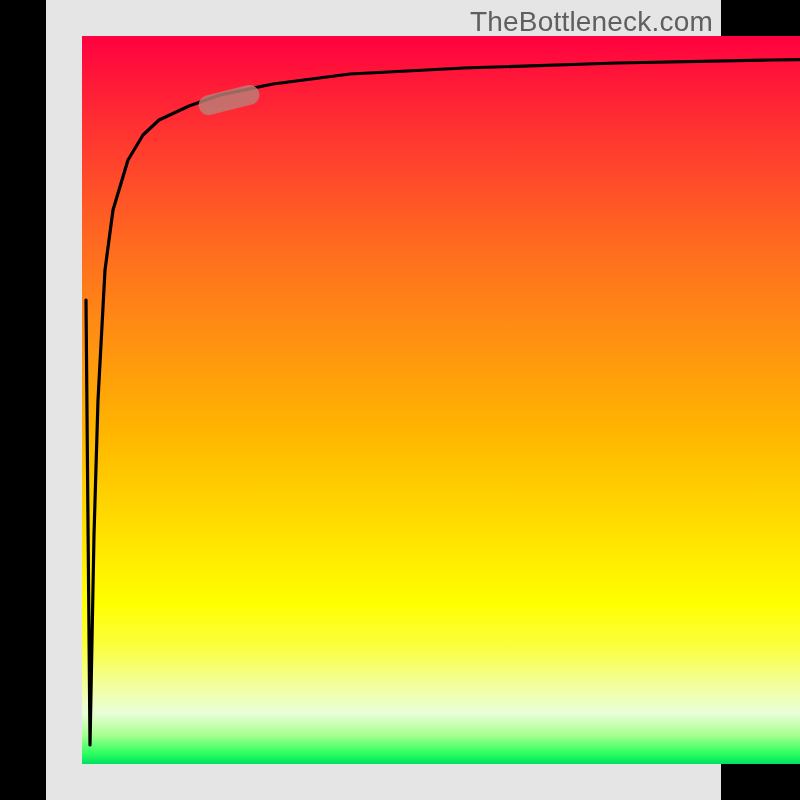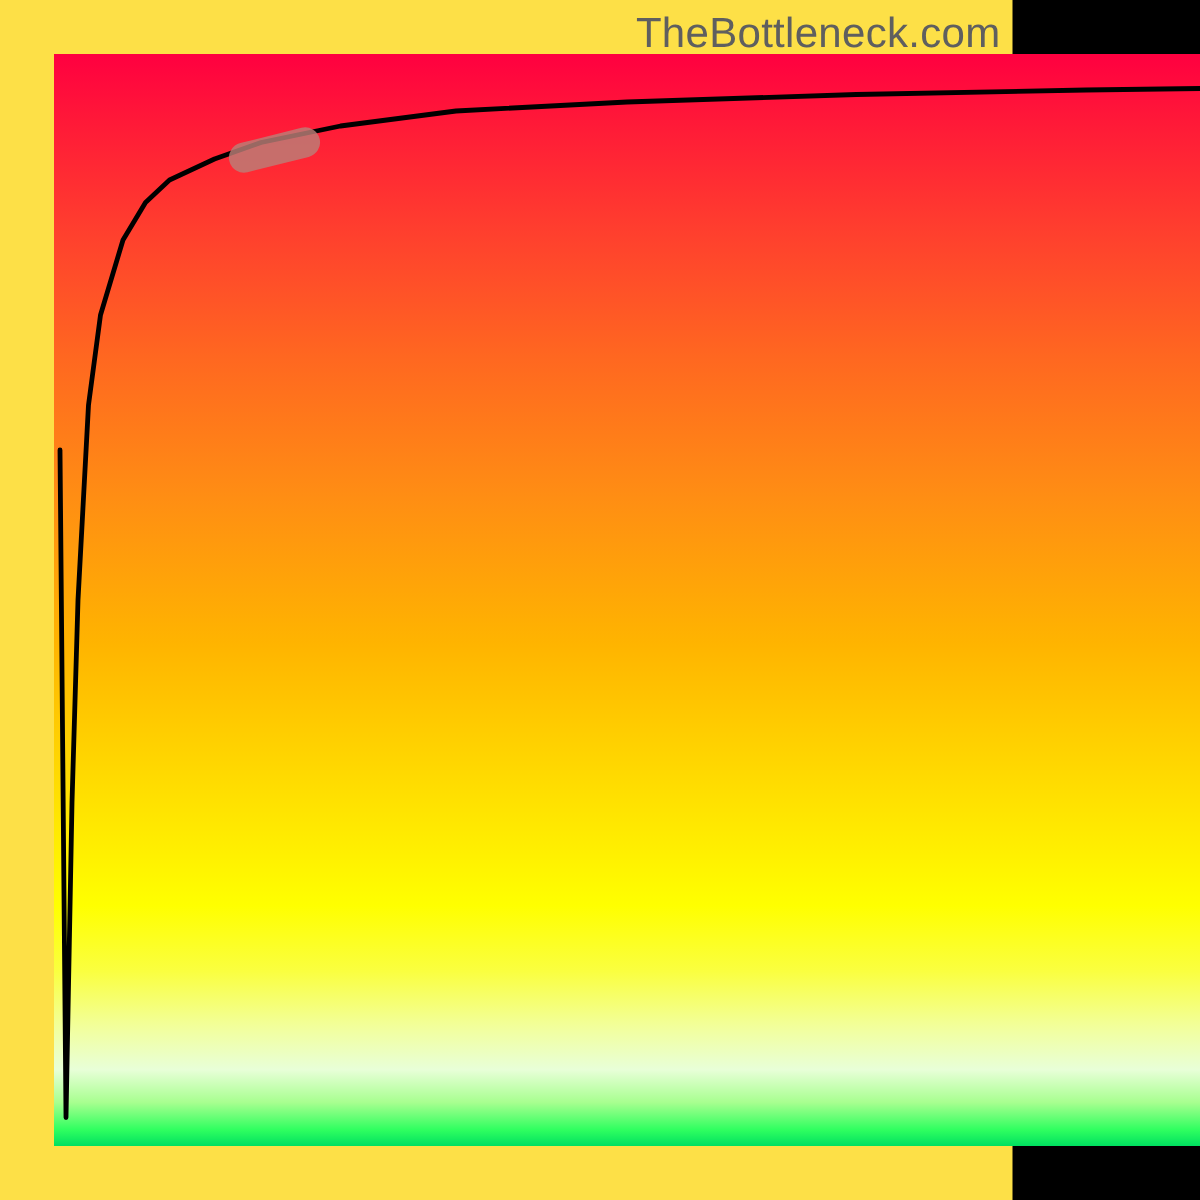--- a/index.html
+++ b/index.html
@@ -7,21 +7,22 @@
     padding: 0;
     width: 800px;
     height: 800px;
     background: #000;
     overflow: hidden;
   }
   .container {
     position: relative;
     width: 675px;
     height: 800px;
-    background: #fde047;
+    background: #e5e5e5;
+    margin-left: 46px;
   }
   .plot-area {
     position: absolute;
     left: 36px;
     top: 36px;
     width: 764px;
     height: 728px;
     background: linear-gradient(to bottom,
       #ff0040 0%,
       #ff1838 6%,

